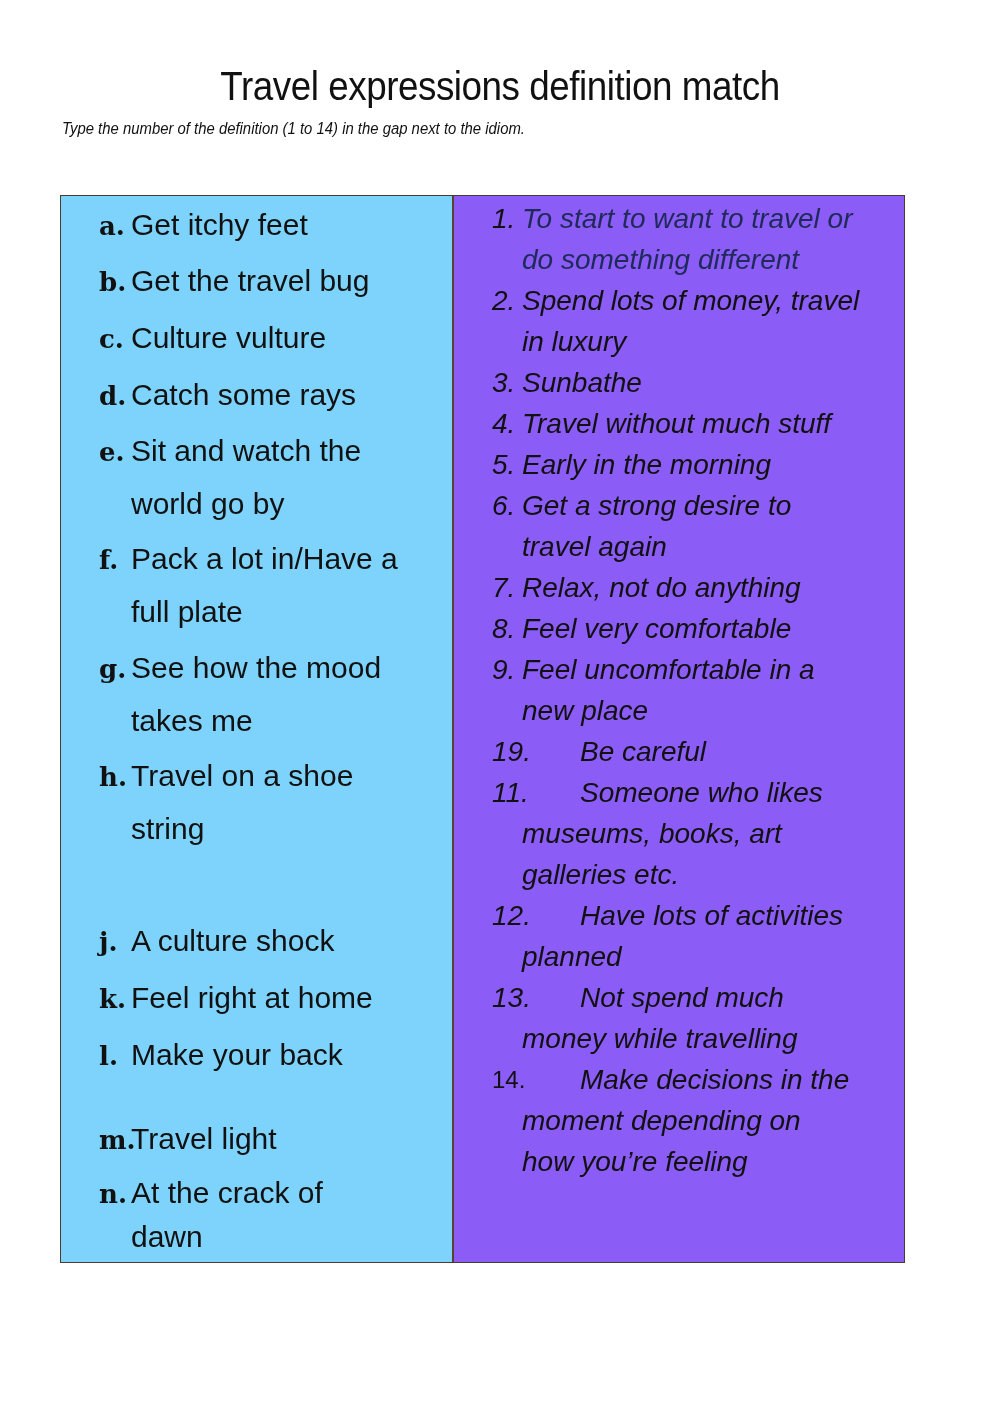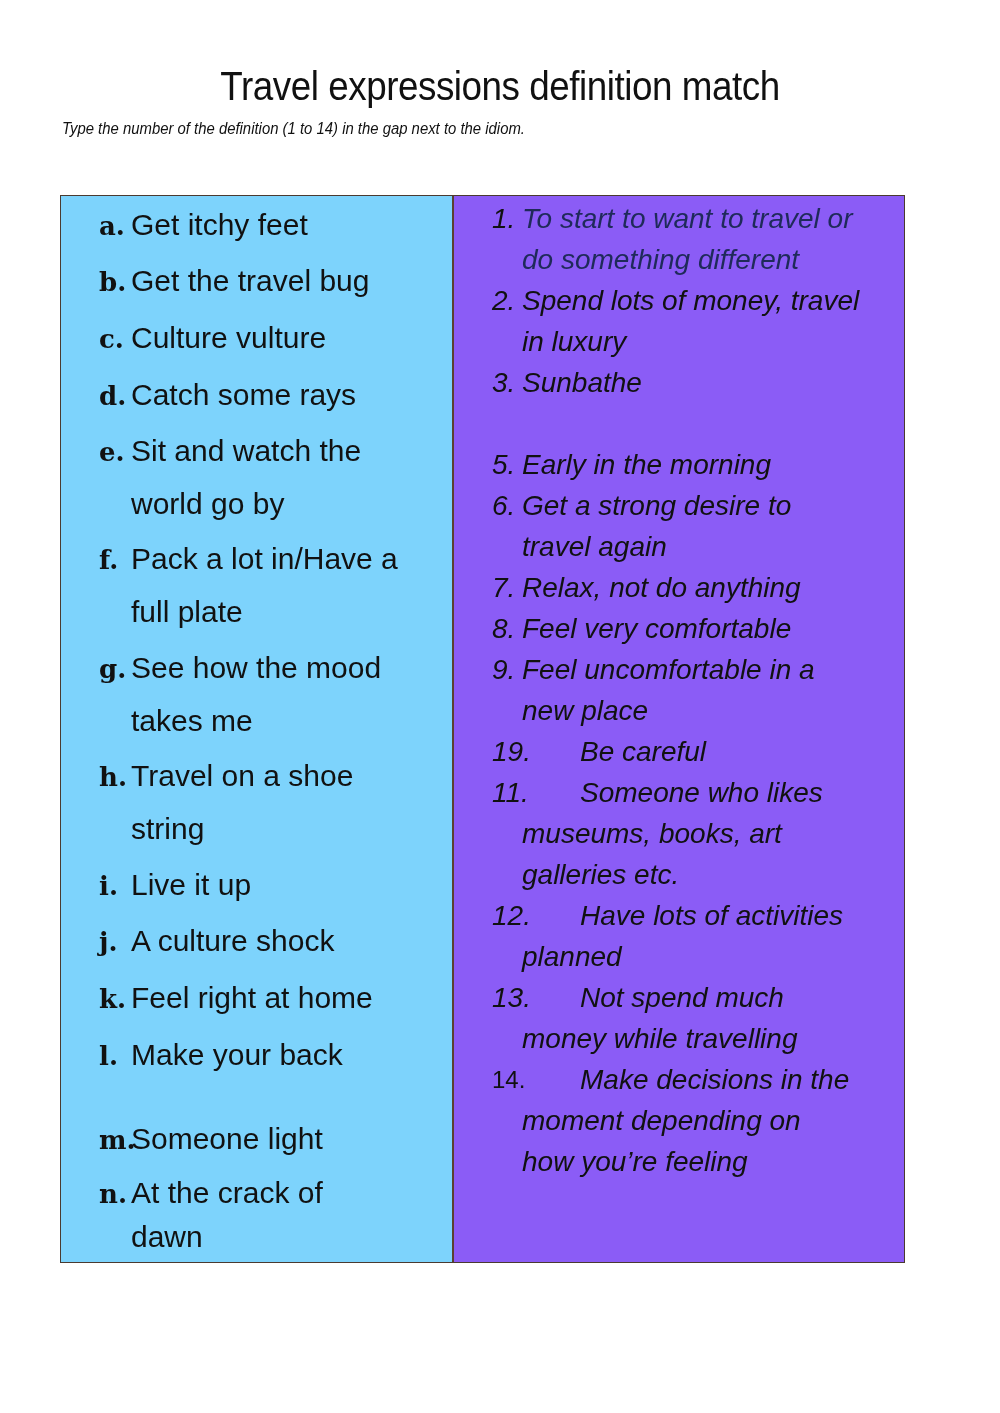--- a/index.html
+++ b/index.html
@@ -152,38 +152,35 @@
     </div>
 
     <div class="idiom" style="top:445px">
       <span class="letter">g.</span><span class="text"><span>See how the mood</span><br><span>takes me</span></span>
     </div>
 
     <div class="idiom" style="top:553px">
       <span class="letter">h.</span><span class="text"><span>Travel on a shoe</span><br><span>string</span></span>
     </div>
 
-    <div class="idiom" style="top:662px">
-      <span class="letter">i.</span><span class="text">Live it up</span>
-    </div>
 
     <div class="idiom" style="top:718px">
       <span class="letter">j.</span><span class="text">A culture shock</span>
     </div>
 
     <div class="idiom" style="top:775px">
       <span class="letter">k.</span><span class="text">Feel right at home</span>
     </div>
 
     <div class="idiom" style="top:832px">
       <span class="letter">l.</span><span class="text">Make your back</span>
     </div>
 
     <div class="idiom" style="top:916px">
-      <span class="letter">m.</span><span class="text">Someone light</span>
+      <span class="letter">m.</span><span class="text">Travel light</span>
     </div>
 
     <div class="idiom" style="top:975px; line-height:44px">
       <span class="letter">n.</span><span class="text"><span> At the crack of</span><br><span>dawn</span></span>
     </div>
   </div>
 
   <div class="col-right">
 
     <div class="def first" style="top:2px">
@@ -193,20 +190,23 @@
 
     <div class="def" style="top:84px">
       <span class="num">2.</span><span class="dtext">Spend lots of money, travel</span>
       <span class="indent">in luxury</span>
     </div>
 
     <div class="def" style="top:166px">
       <span class="num">3.</span><span class="dtext">Sunbathe</span>
     </div>
 
+    <div class="def" style="top:207px">
+      <span class="num">4.</span><span class="dtext">Travel without much stuff</span>
+    </div>
 
     <div class="def" style="top:248px">
       <span class="num">5.</span><span class="dtext">Early in the morning</span>
     </div>
 
     <div class="def" style="top:289px">
       <span class="num">6.</span><span class="dtext">Get a strong desire to</span>
       <span class="indent">travel again</span>
     </div>
 

